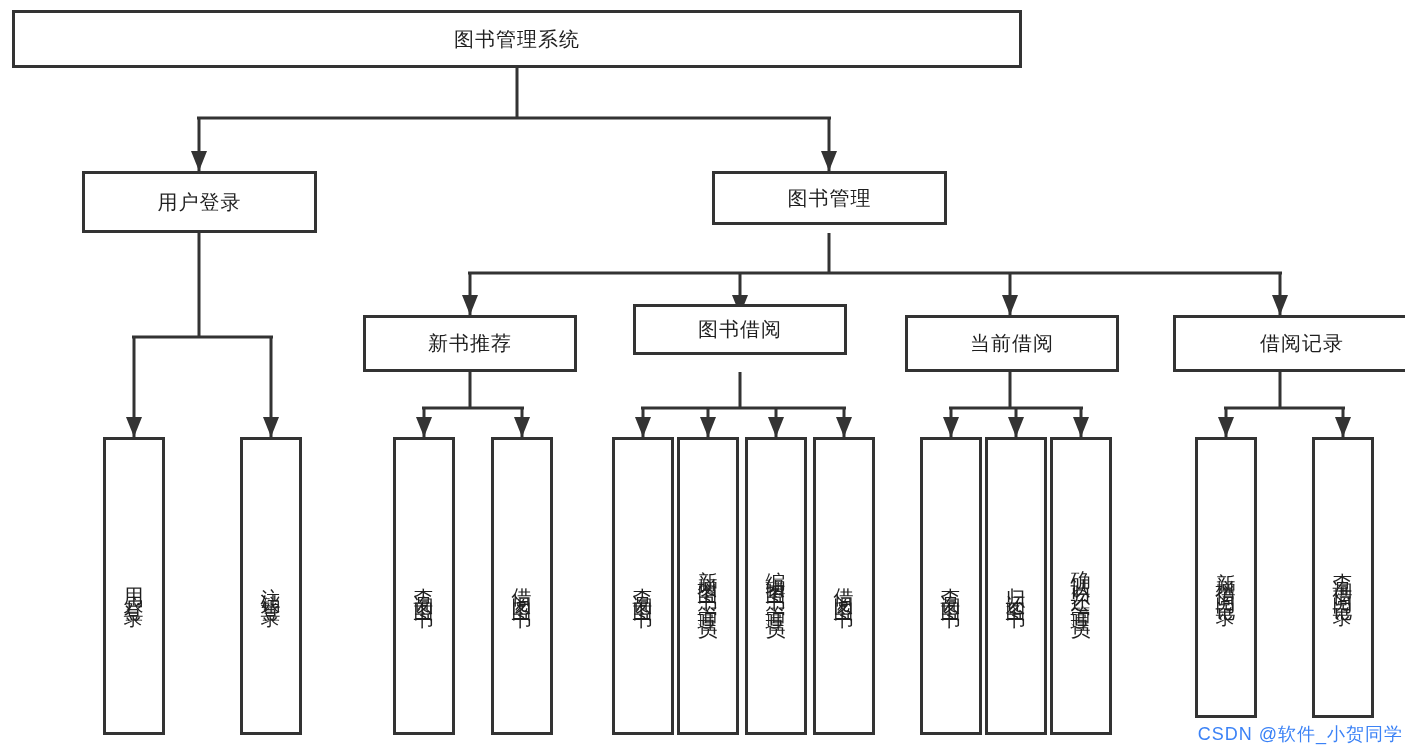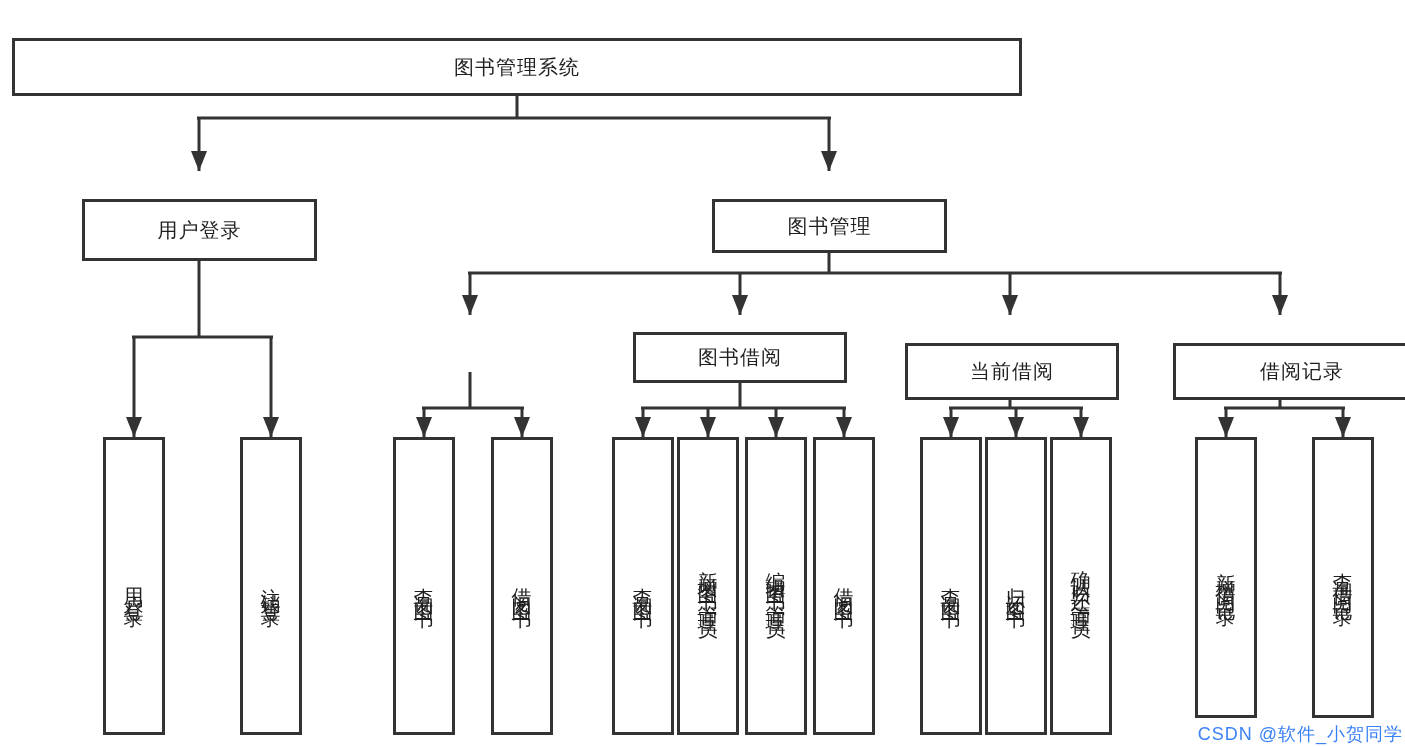--- a/index.html
+++ b/index.html
@@ -27,21 +27,20 @@
     box-sizing: border-box;
     border: 3px solid #333333;
     background: #ffffff;
     display: flex;
     align-items: center;
     justify-content: center;
     color: #1f1f1f;
     font-size: 20px;
     letter-spacing: 1px;
     text-align: right;
-    margin-top: 28px;
   }
   .leaf {
     position: absolute;
     box-sizing: border-box;
     border: 3px solid #333333;
     background: #ffffff;
     display: flex;
     align-items: center;
     justify-content: center;
     color: #1f1f1f;
@@ -138,20 +137,23 @@
     <span>图书管理系统</span>
   </div>
 
   <div class="box pos-user-login">
     <span>用户登录</span>
   </div>
   <div class="box pos-book-mgmt">
     <span>图书管理</span>
   </div>
 
+  <div class="box pos-new-book">
+    <span>新书推荐</span>
+  </div>
   <div class="box pos-book-borrow">
     <span>图书借阅</span>
   </div>
   <div class="box pos-cur-borrow">
     <span>当前借阅</span>
   </div>
   <div class="box pos-borrow-record">
     <span>借阅记录</span>
   </div>
 

